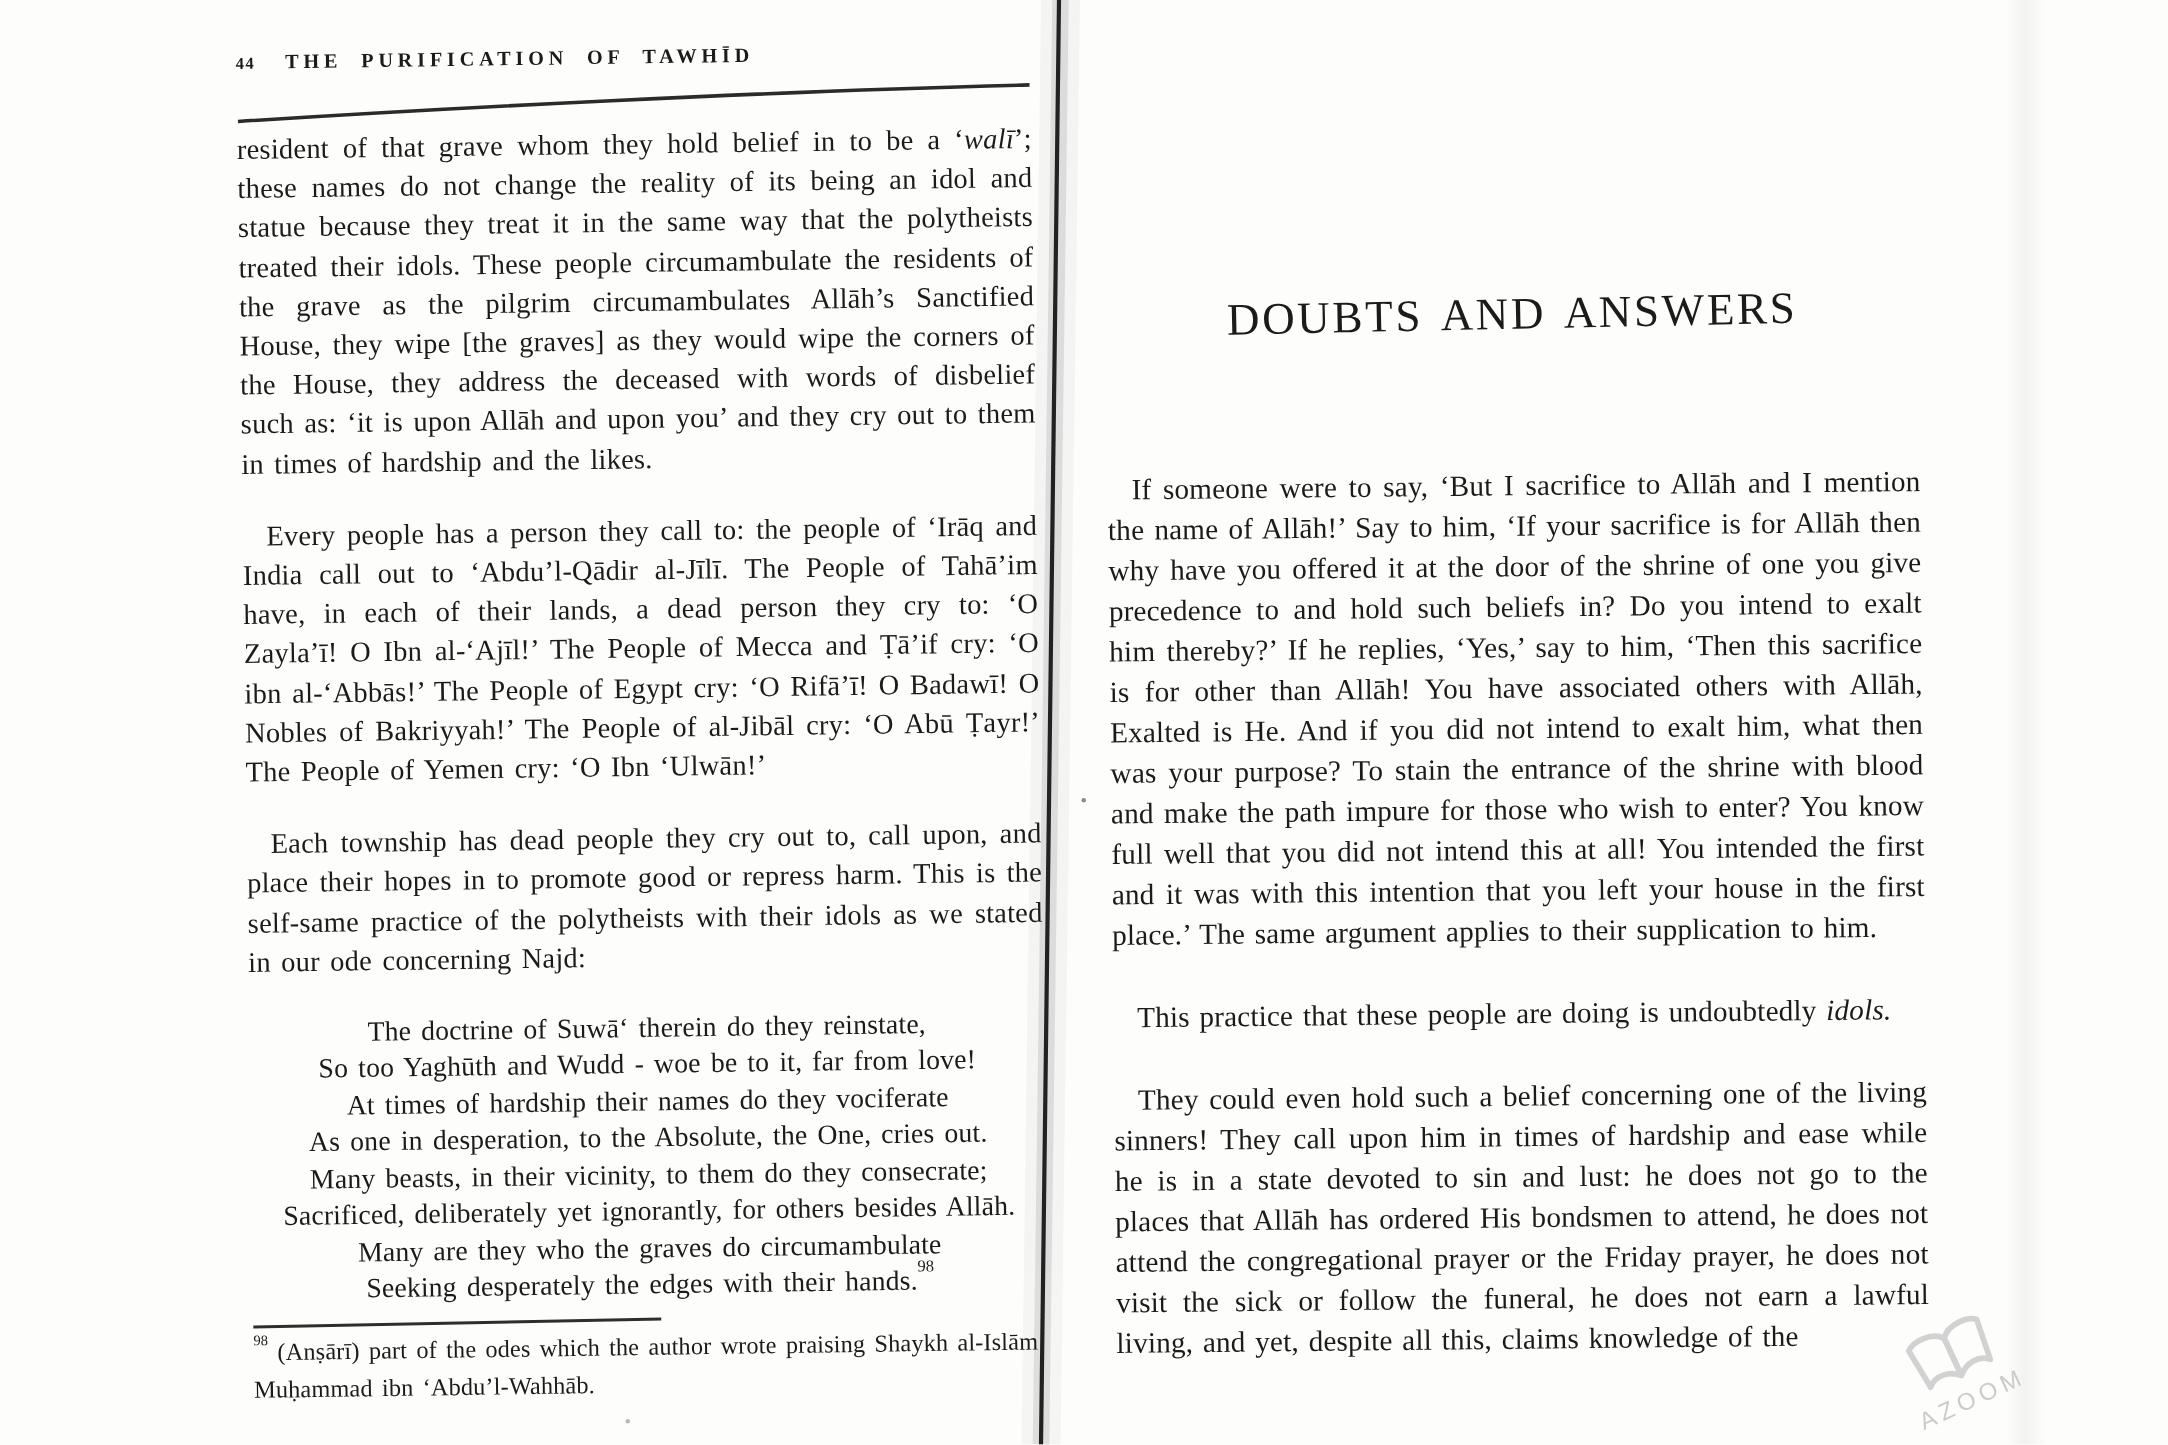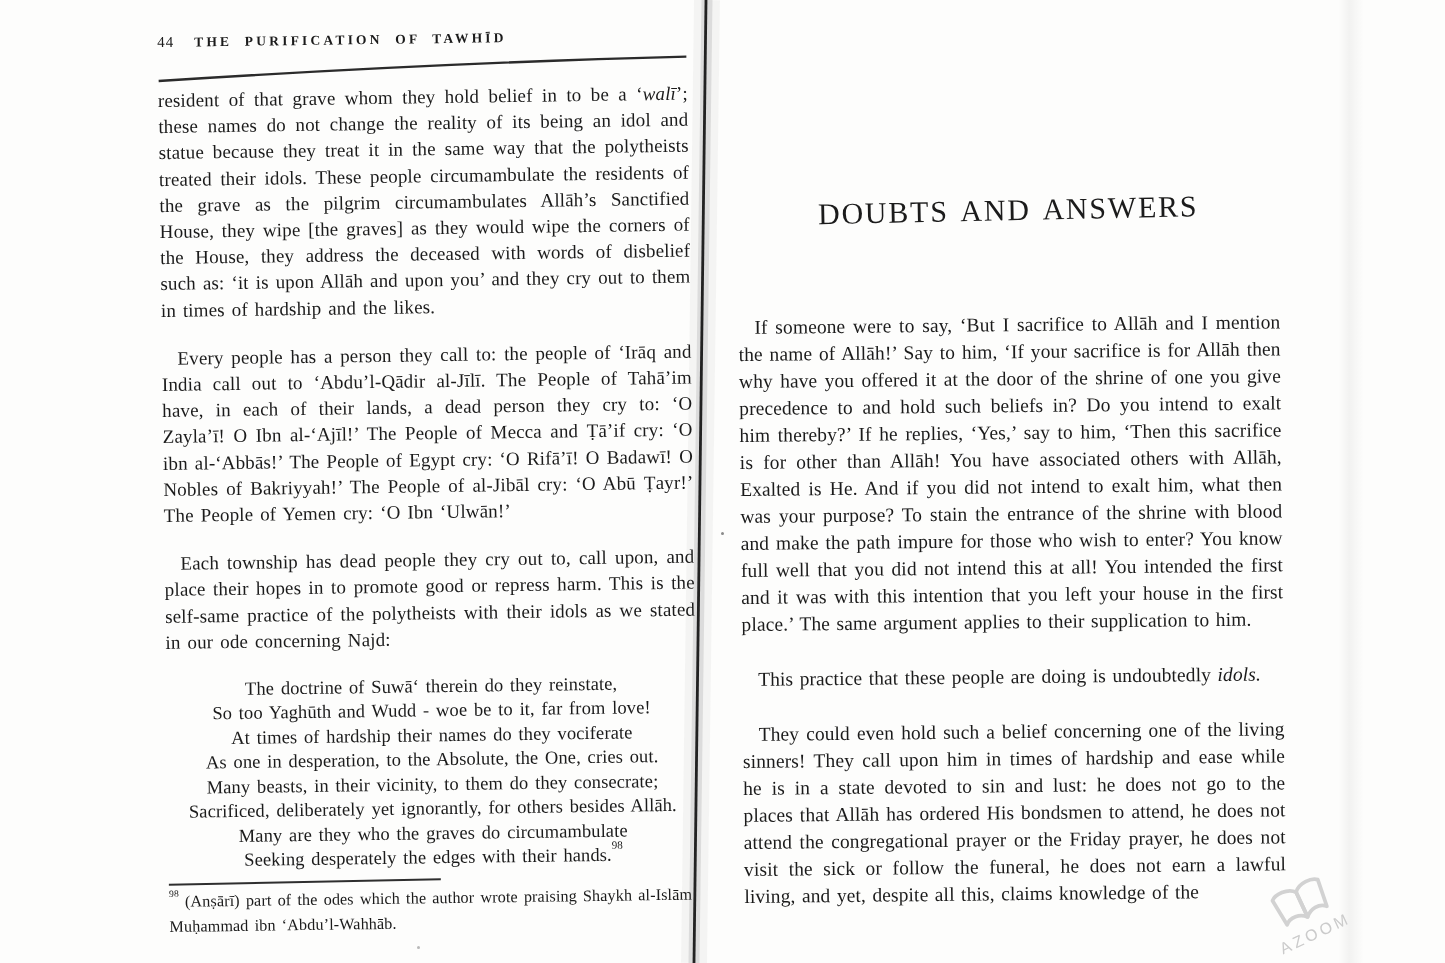--- a/index.html
+++ b/index.html
@@ -20,21 +20,21 @@
   .speck-1{left:721px;top:532px;width:3px;height:3px;}
   .speck-2{left:417px;top:946px;width:3px;height:3px;opacity:.6;}
 
   
   .page{position:absolute;}
   .page-left{
     left:157px;top:34px;width:530px;
     transform:rotate(-0.8deg);transform-origin:0 0;
   }
   .running-head{display:flex;align-items:baseline;gap:20px;height:22px;}
-  .pagenum{font-size:15px;font-weight:400;letter-spacing:1px;}
+  .pagenum{font-size:11px;font-weight:700;letter-spacing:1px;}
   .head-title{font-size:13.5px;font-weight:700;letter-spacing:3.2px;word-spacing:6px;}
   .head-rule{display:block;margin-top:2px;}
 
   .body-text{
     margin-top:4px;font-size:19px;line-height:26.2px;
     text-align:justify;letter-spacing:0.15px;word-spacing:2px;
   }
   .para{margin:0;text-indent:16px;}
   .para.no-indent{text-indent:0;}
   .para + .para{margin-top:22px;}

